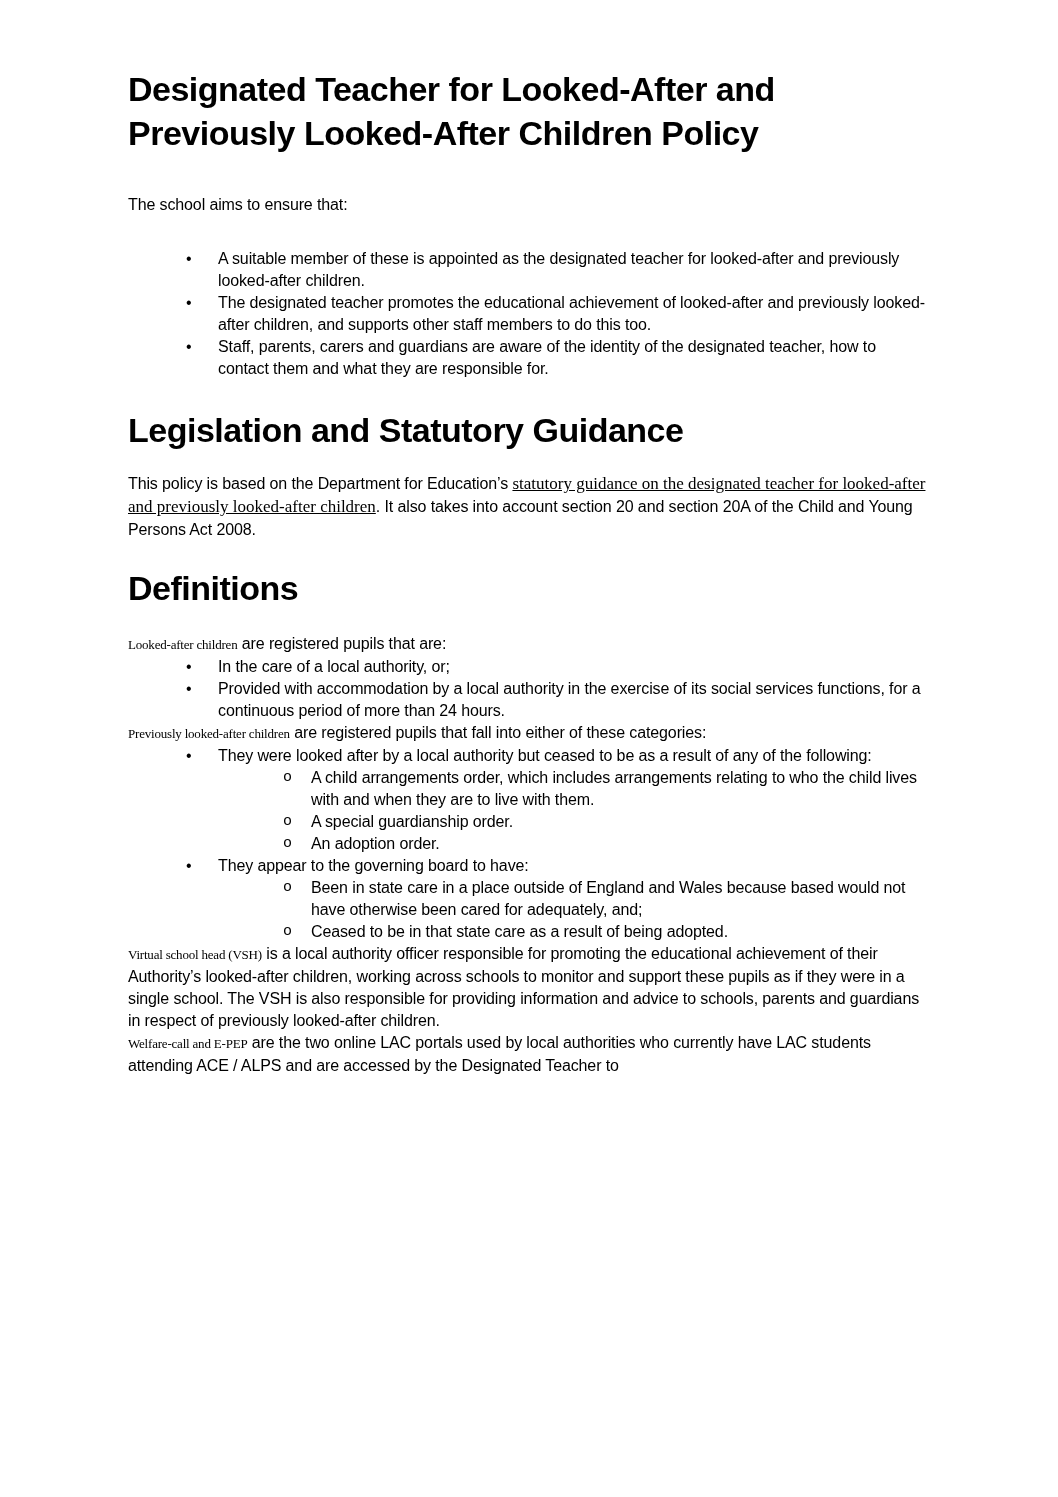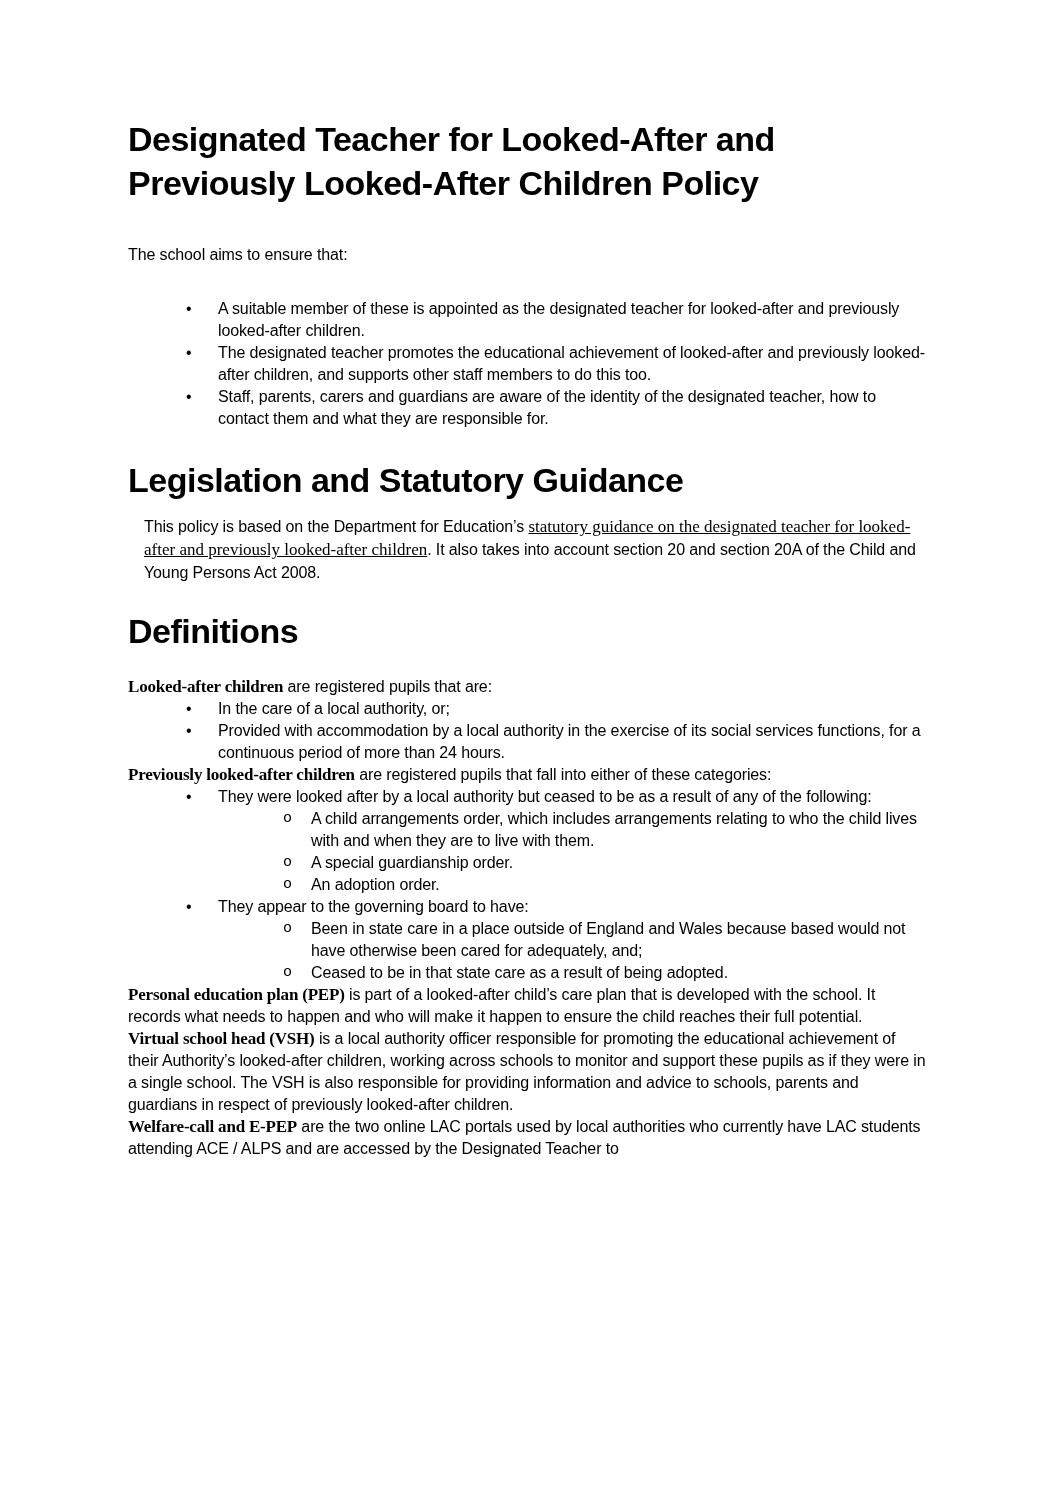--- a/index.html
+++ b/index.html
@@ -1,54 +1,54 @@
 <!DOCTYPE html>
 <html><head>
 <meta charset="utf-8">
 <style>
   * { margin:0; padding:0; box-sizing:border-box; }
   html, body { background:#ffffff; }
   body {
     width:1058px; height:1497px; position:relative; overflow:hidden;
     font-family:"Liberation Sans", sans-serif; color:#000000;
   }
-  .page { position:absolute; left:128px; top:0; width:802px; padding-top:117px; }
+  .page { position:absolute; left:128px; top:0; width:802px; padding-top:67px; }
 
   .heading {
     font-family:"Liberation Sans", sans-serif;
     font-size:34px; line-height:44px; font-weight:700; letter-spacing:-0.5px;
   }
   .title    { margin:0 0 39px 0; }
   .h-aims   { margin:0 0 30px 0; }
-  .h-leg    { margin:0 0 13px 0; }
+  .h-leg    { margin:0 0 20px 0; }
   .h-def    { margin:0 0 23px 0; }
 
   .body {
     font-size:16px; line-height:22px; letter-spacing:-0.12px;
   }
   .intro     { margin:15px 0 32px 0; }
   .aims-list { margin:0 0 28px 0; }
-  .leg-para  { margin:0 0 25px 16px; line-height:23px; }
+  .leg-para  { margin:0 0 25px 0; line-height:23px; }
 
   
   .b1 { display:flex; margin-left:58px; }
   .b1 > .marker { flex:0 0 32px; width:32px; }
   .b2 { display:flex; margin-left:155px; }
   .b2 > .marker { flex:0 0 28px; width:28px; }
   .btext { flex:1 1 auto; }
   .marker { font-size:16px; }
   .marker.circle {
     font-family:"Liberation Mono", monospace;
     font-size:15px;
   }
 
   
   .term {
     font-family:"Liberation Serif", serif;
-    font-weight:700; font-size:17px; letter-spacing:-0.2px;
+    font-weight:400; font-size:13px; letter-spacing:-0.2px;
   }
 
   
   .doclink {
     font-family:"Liberation Serif", serif;
     font-size:17px; color:#000000;
     text-decoration:underline; cursor:pointer; letter-spacing:0;
   }
 </style>
 </head>
@@ -120,21 +120,20 @@
     </div>
     <div class="b2">
       <span class="marker circle">o</span>
       <span class="btext">Been in state care in a place outside of England and Wales because based would not have otherwise been cared for adequately, and;</span>
     </div>
     <div class="b2">
       <span class="marker circle">o</span>
       <span class="btext">Ceased to be in that state care as a result of being adopted.</span>
     </div>
 
-    <p><b class="term">Personal education plan (PEP)</b><span> is part of a looked-after child’s care plan that is developed with the school. It records what needs to happen and who will make it happen to ensure the child reaches their full potential.</span></p>
 
     <p><b class="term">Virtual school head (VSH)</b><span> is a local authority officer responsible for promoting the educational achievement of their Authority’s looked-after children, working across schools to monitor and support these pupils as if they were in a single school. The VSH is also responsible for providing information and advice to schools, parents and guardians in respect of previously looked-after children.</span></p>
 
     <p><b class="term">Welfare-call and E-PEP</b><span> are the two online LAC portals used by local authorities who currently have LAC students attending ACE / ALPS and are accessed by the Designated Teacher to</span></p>
 
   </div>
 
 </div>
 
 </body></html>

